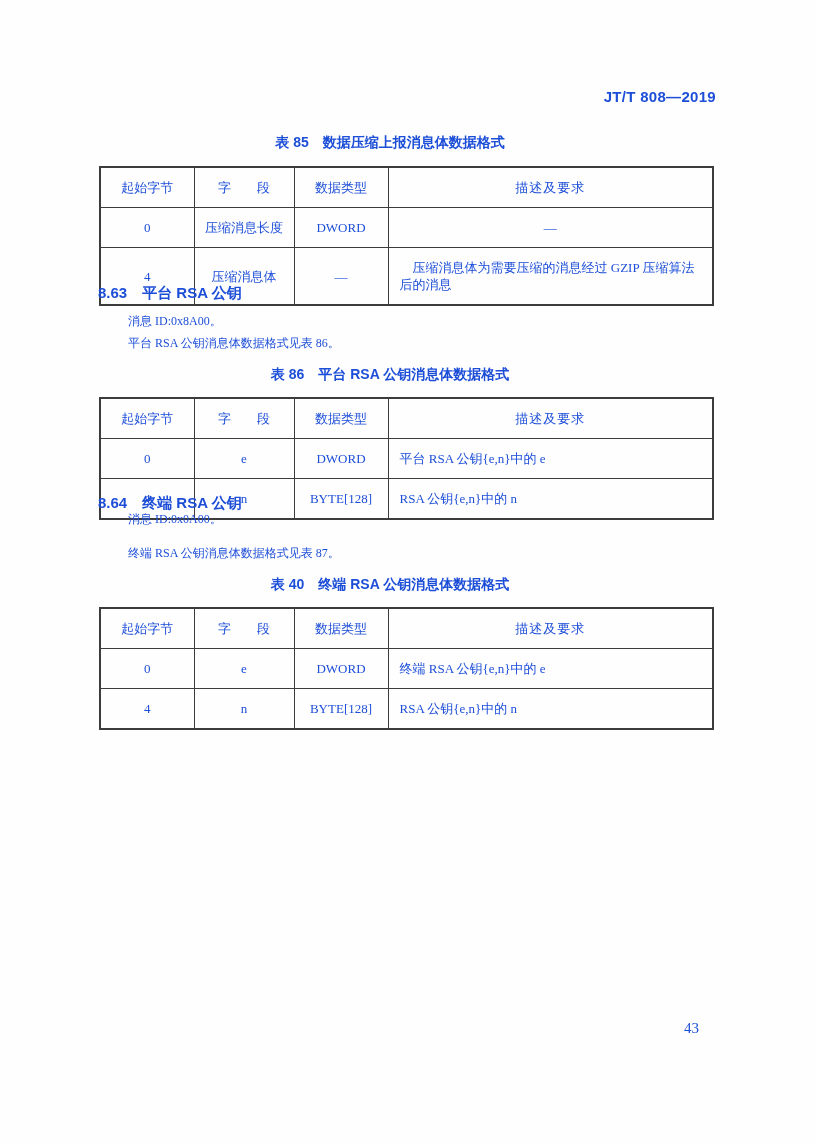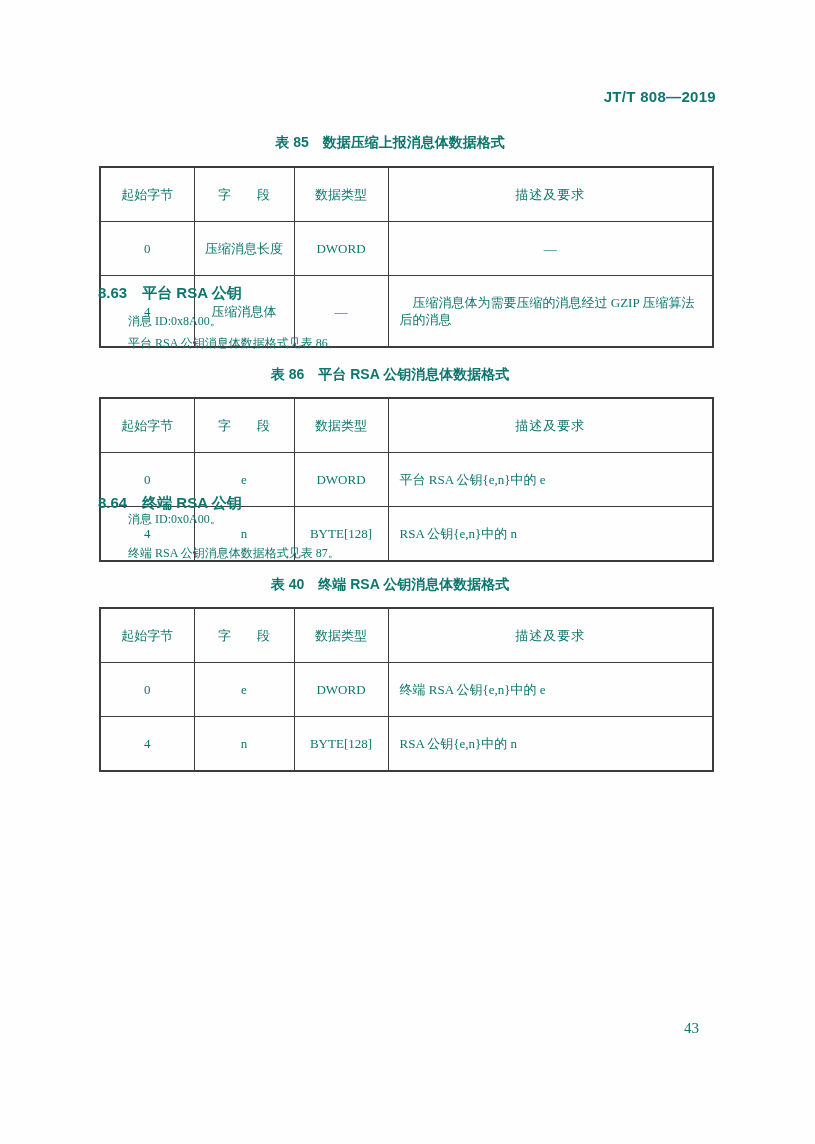--- a/index.html
+++ b/index.html
@@ -2,21 +2,21 @@
 <html><head>
 <meta charset="utf-8">
 <style>
   * { margin: 0; padding: 0; box-sizing: border-box; }
   html, body { background: #ffffff; }
   .page {
     position: relative;
     width: 815px;
     height: 1144px;
     background: #fefefe;
-    color: #0f766e;
+    color: #1d4ed8;
     font-family: "Liberation Serif", "DejaVu Serif", serif;
     overflow: hidden;
   }
   .doc-code {
     position: absolute;
     top: 88px;
     left: 0;
     width: 716px;
     text-align: right;
     font-family: "Liberation Sans", "DejaVu Sans", sans-serif;
@@ -42,21 +42,21 @@
     border-collapse: collapse;
     table-layout: fixed;
     border: 2px solid #3c3c3c;
     font-size: 13px;
     line-height: 17px;
   }
   .std-table td {
     border: 1px solid #3c3c3c;
     text-align: center;
     vertical-align: middle;
-    padding: 18px 5px;
+    padding: 11px 5px;
   }
   .std-table td.desc-left {
     text-align: left;
     padding-left: 11px;
     padding-right: 8px;
   }
   .desc-indent { text-indent: 1em; margin-top: 44px; }
   .hdr-spaced { letter-spacing: 1px; }
   .section-heading {
     position: absolute;

